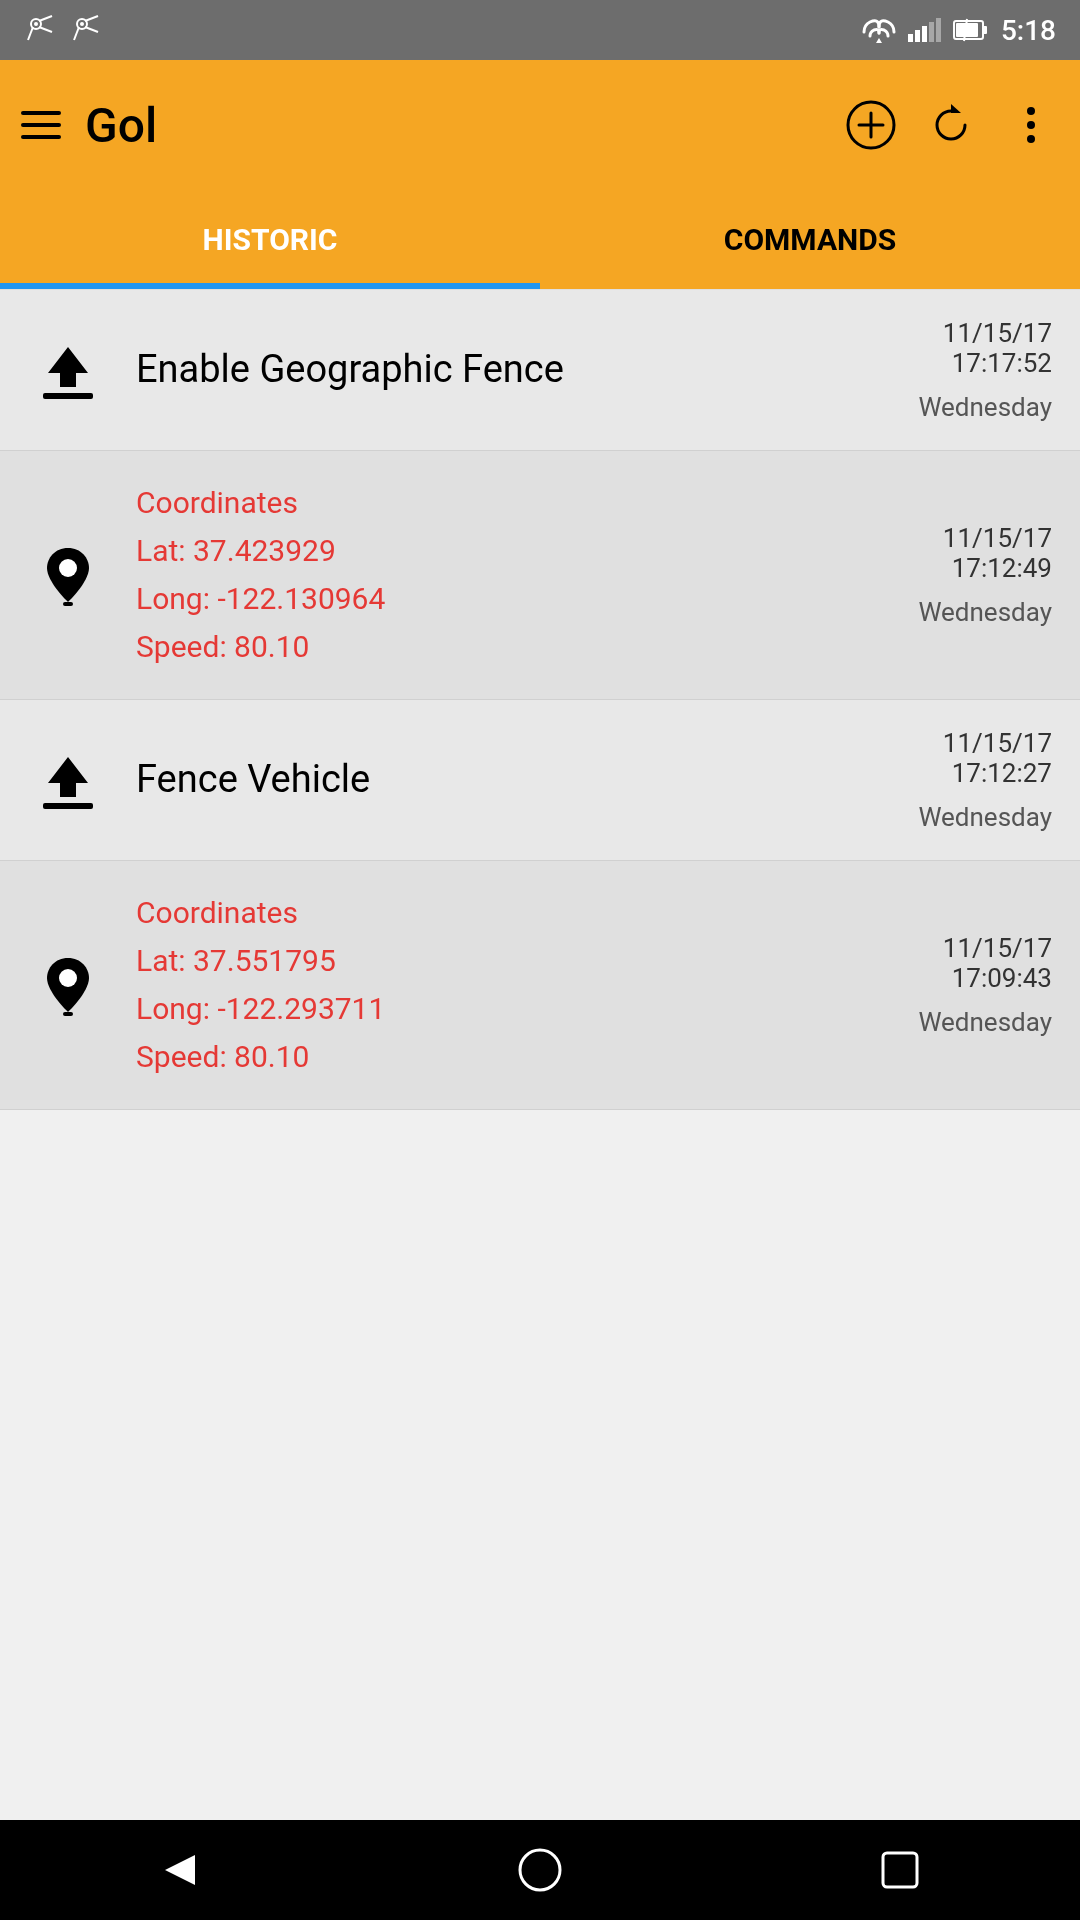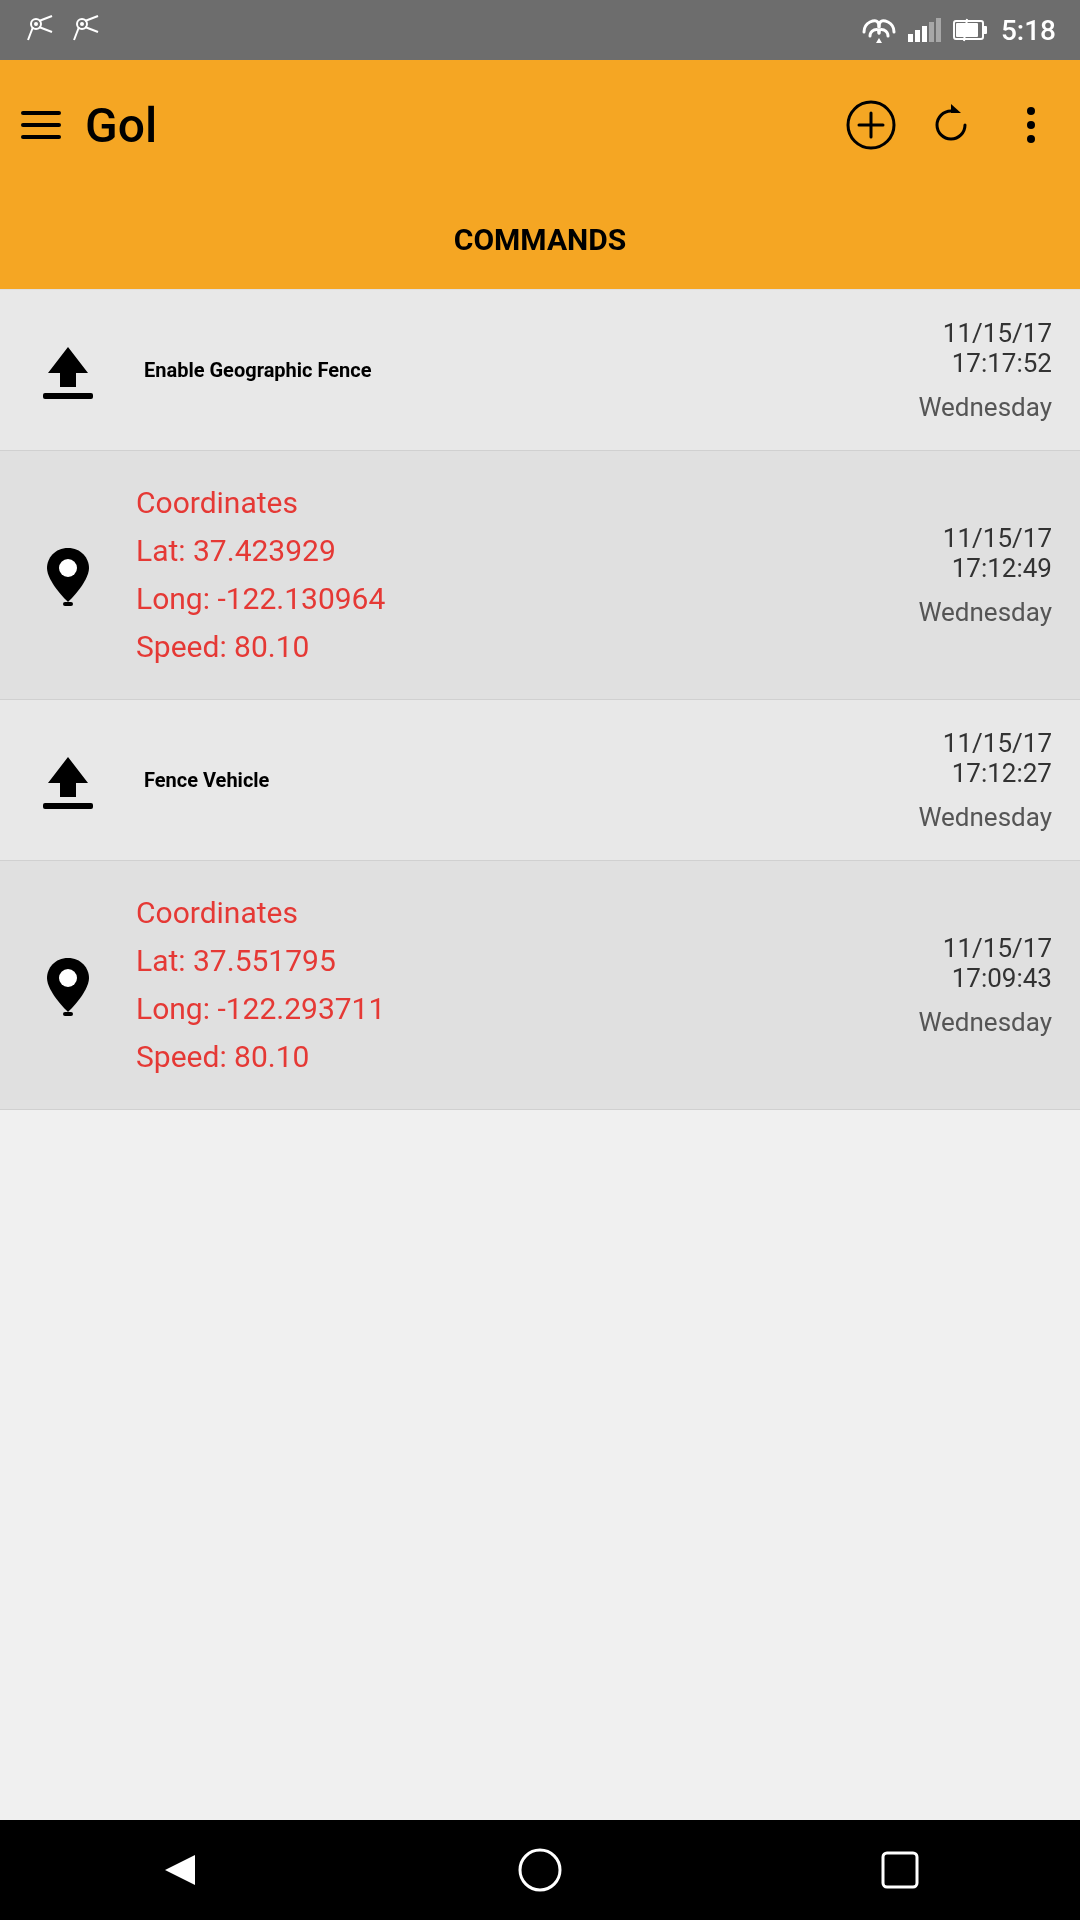--- a/index.html
+++ b/index.html
@@ -145,25 +145,24 @@
       width: 80px;
       display: flex;
       align-items: center;
       justify-content: center;
       flex-shrink: 0;
     }
     .list-item-content {
       flex: 1;
     }
     .list-item-title {
-      font-size: 20px;
+      font-size: 38px;
       color: #000;
-      font-weight: 700;
+      font-weight: 400;
       line-height: 1.4;
-      margin-left: 8px;
     }
     .list-item-title-red {
       font-size: 30px;
       color: #e53935;
       font-weight: 400;
       line-height: 1.6;
     }
     .list-item-date {
       text-align: right;
       display: flex;
@@ -315,20 +314,23 @@
   <div class="app-bar-icon">
     <svg width="52" height="52" viewBox="0 0 52 52">
       <circle cx="26" cy="12" r="4" fill="black"></circle>
       <circle cx="26" cy="26" r="4" fill="black"></circle>
       <circle cx="26" cy="40" r="4" fill="black"></circle>
     </svg>
   </div>
 </div>
 
 <div class="tabs">
+  <div class="tab tab-historic">
+    <span>HISTORIC</span>
+  </div>
   <div class="tab tab-commands">
     <span>COMMANDS</span>
   </div>
 </div>
 
 <div class="list">
 
   <div class="list-item">
     <div class="list-item-icon upload-icon">
       <svg width="70" height="70" viewBox="0 0 70 70">

